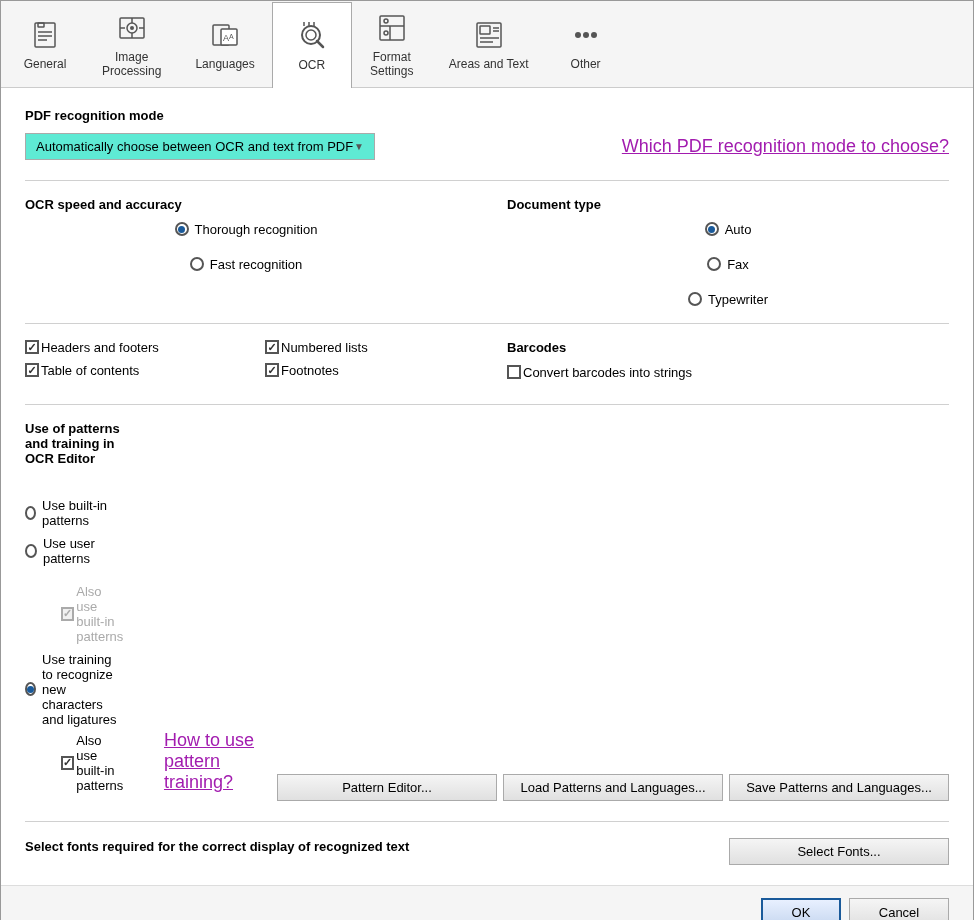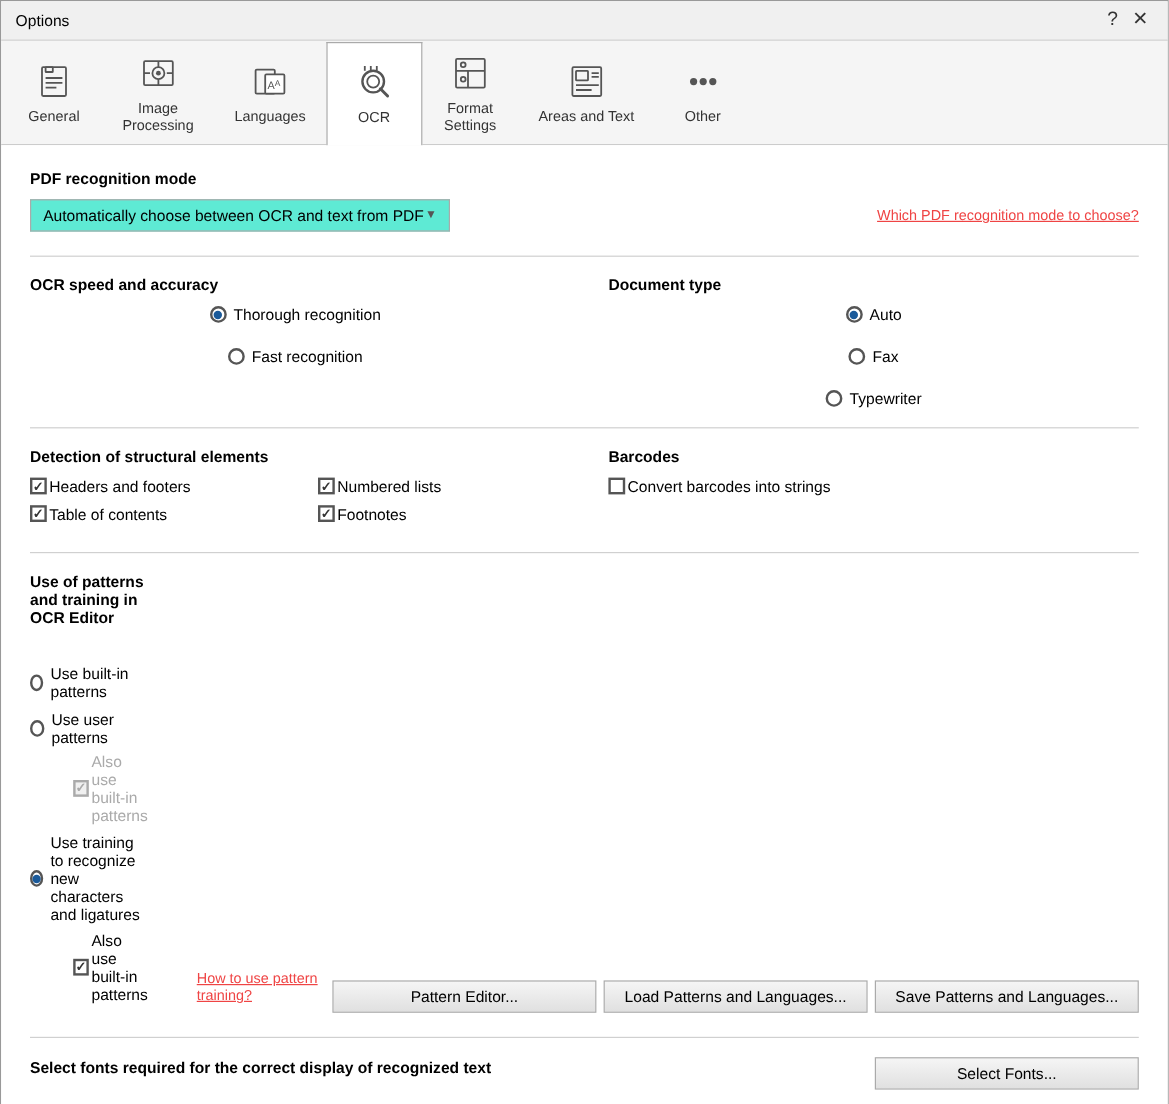--- a/index.html
+++ b/index.html
@@ -117,24 +117,24 @@
       padding: 5px 10px;
       cursor: pointer;
       width: 350px;
       justify-content: space-between;
     }
     .dropdown-arrow {
       font-size: 10px;
       color: #555;
     }
     .link-text {
-      color: #ef4444;
+      color: #a21caf;
       text-decoration: underline;
       cursor: pointer;
-      font-size: 12px;
+      font-size: 18px;
     }
     
     .radio-group {
       display: flex;
       align-items: center;
       gap: 20px;
       flex-direction: column;
     }
     .radio-item {
       display: flex;
@@ -256,27 +256,20 @@
     }
     .text-disabled {
       color: #aaa;
     }
   </style>
 </head>
 <body>
 
 <div class="window">
 
-  <div class="title-bar">
-    <span class="title-bar-text">Options</span>
-    <div class="title-bar-controls">
-      <button class="title-bar-btn">?</button>
-      <button class="title-bar-btn">✕</button>
-    </div>
-  </div>
 
   <div class="toolbar">
 
     <div class="tab-item">
       <div class="tab-icon">
         <svg width="32" height="32" viewBox="0 0 32 32">
           <rect x="6" y="4" width="20" height="24" rx="1" fill="none" stroke="#555" stroke-width="1.5"></rect>
           <rect x="9" y="4" width="6" height="4" rx="0.5" fill="none" stroke="#555" stroke-width="1.5"></rect>
           <line x1="9" y1="13" x2="23" y2="13" stroke="#555" stroke-width="1.5"></line>
           <line x1="9" y1="17" x2="23" y2="17" stroke="#555" stroke-width="1.5"></line>
@@ -411,21 +404,20 @@
             <span>Typewriter</span>
           </div>
         </div>
       </div>
     </div>
 
     <hr class="section-divider">
 
     <div class="two-col">
       <div class="col">
-        <div class="section-title">Detection of structural elements</div>
         <div class="detection-grid">
           <div class="detection-col">
             <div class="checkbox-item">
               <div class="checkbox-box checked"></div>
               <span>Headers and footers</span>
             </div>
             <div class="checkbox-item">
               <div class="checkbox-box checked"></div>
               <span>Table of contents</span>
             </div>
@@ -456,21 +448,21 @@
     <div class="section">
       <div class="pattern-section">
         <div class="pattern-left">
           <div class="section-title">Use of patterns and training in OCR Editor</div>
 
           <div class="radio-item" style="margin-bottom:8px;margin-top:32px;">
             <div class="radio-circle"></div>
             <span>Use built-in patterns</span>
           </div>
 
-          <div class="radio-item" style="margin-bottom:5px;align-items:center;">
+          <div class="radio-item" style="margin-bottom:18px;align-items:center;">
             <div class="radio-circle"></div>
             <span>Use user patterns</span>
           </div>
 
           <div class="checkbox-item indent-2 text-disabled" style="margin-bottom:8px;">
             <div class="checkbox-box disabled"></div>
             <span style="color:#aaa;">Also use built-in patterns</span>
           </div>
 
           <div class="radio-item" style="margin-bottom:6px;">

